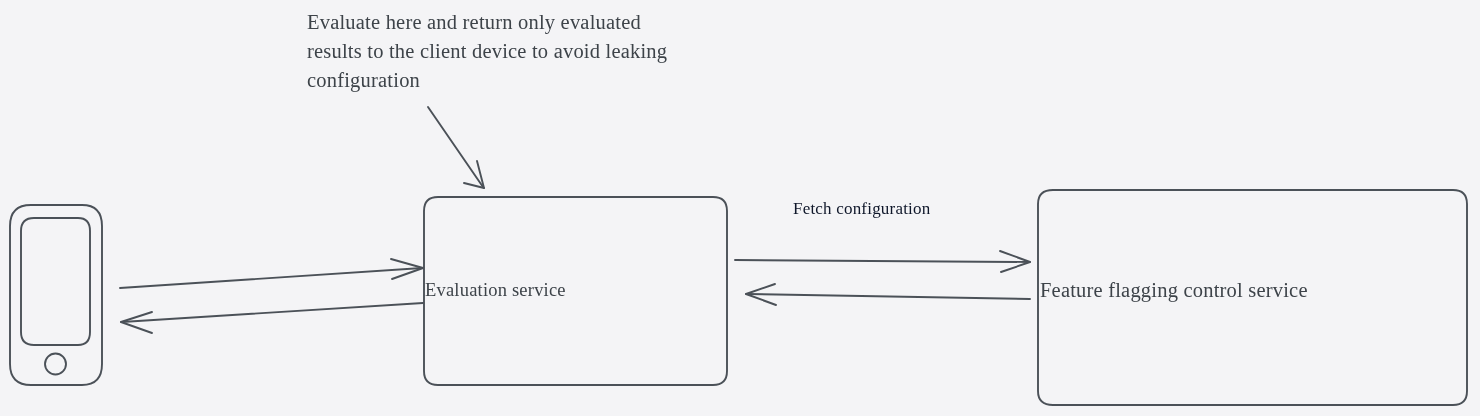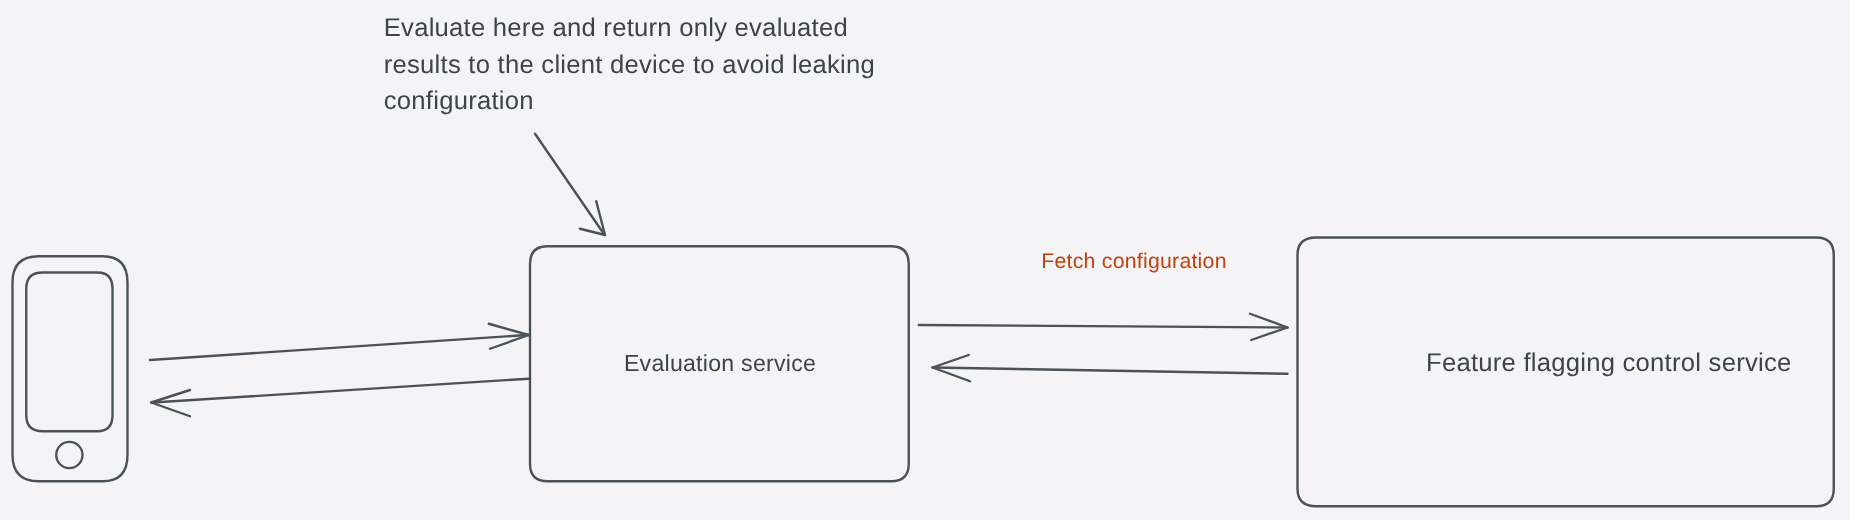--- a/index.html
+++ b/index.html
@@ -23,44 +23,43 @@
   #canvas svg.layer {
     position: absolute;
     top: 0;
     left: 0;
     width: 1480px;
     height: 416px;
     overflow: visible;
   }
   .hand-text {
     position: absolute;
-    font-family: Liberation Sans, sans-serif;
+    font-family: Liberation Serif, serif;
     color: #3d4349;
     white-space: pre;
     line-height: 29px;
     letter-spacing: 0.2px;
     font-weight: 400;
   }
   .annotation-text {
     left: 307px;
     top: 8px;
     font-size: 20.5px;
     line-height: 29px;
     color: #3d4349;
   }
   .edge-label {
     font-size: 17px;
-    color: #c2410c;
+    color: #0f172a;
     text-align: center;
-    margin-left: 40px;
   }
   .node-label {
     font-size: 18.5px;
     color: #3d4349;
-    text-align: center;
+    text-align: left;
   }
   #label-fetch-configuration {
     left: 793px;
     top: 194px;
   }
   #label-evaluation-service {
     left: 425px;
     top: 276px;
     width: 302px;
   }

